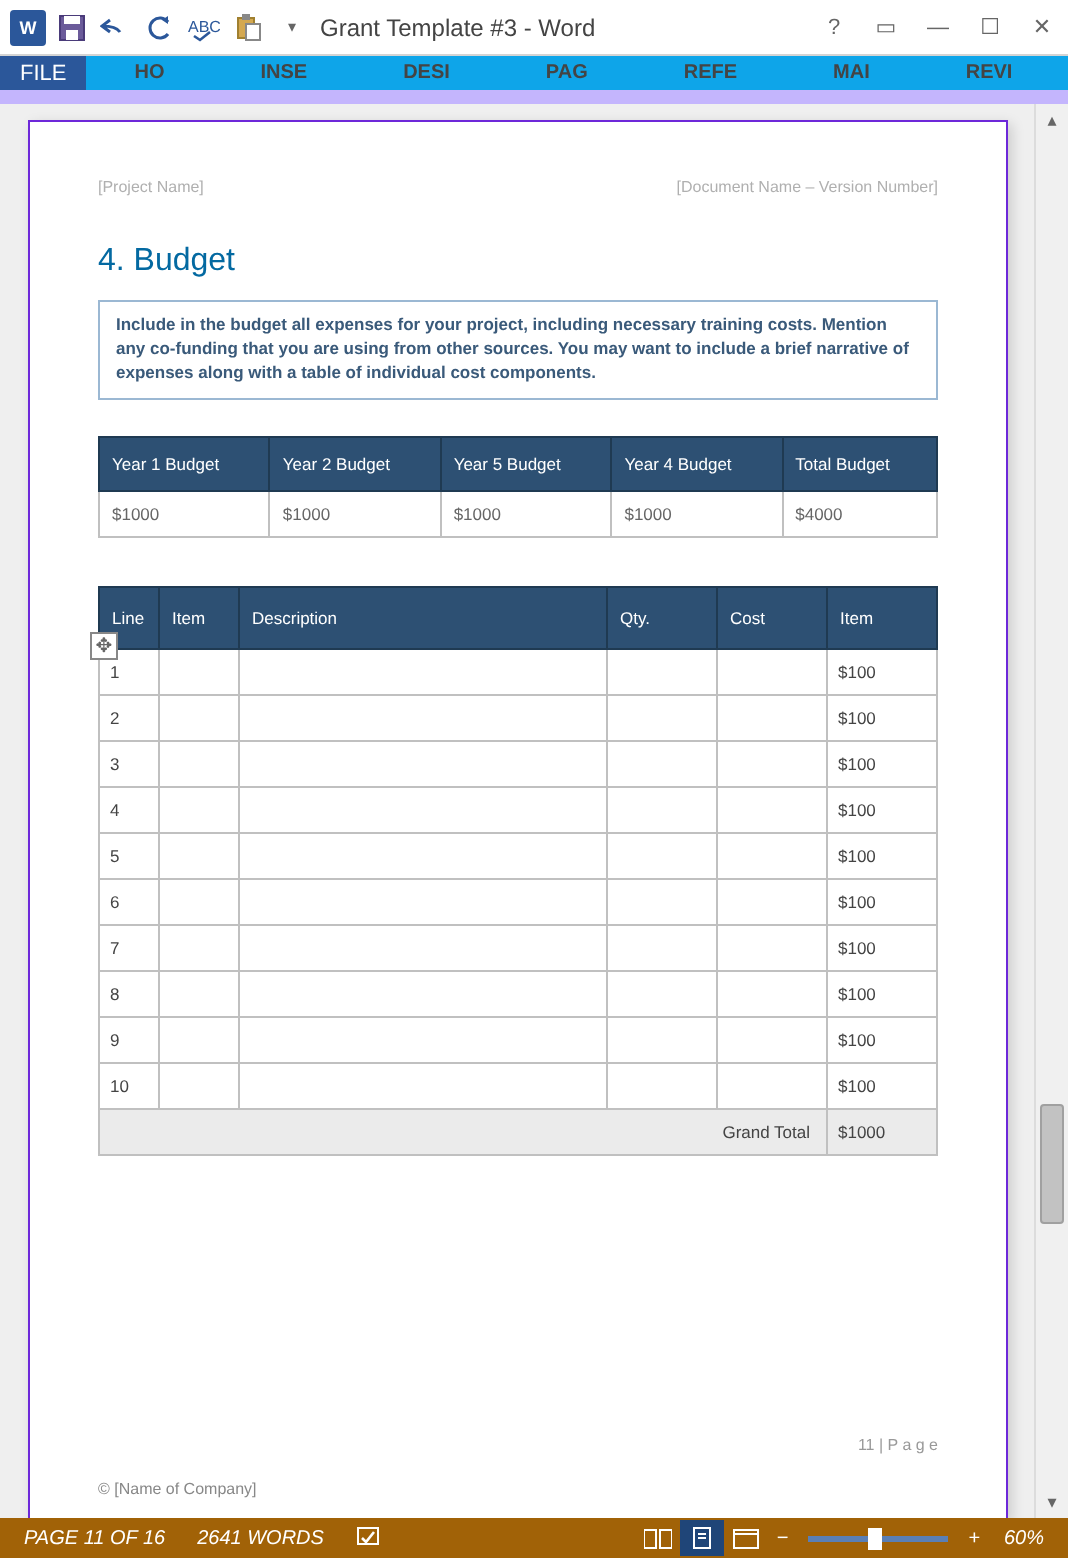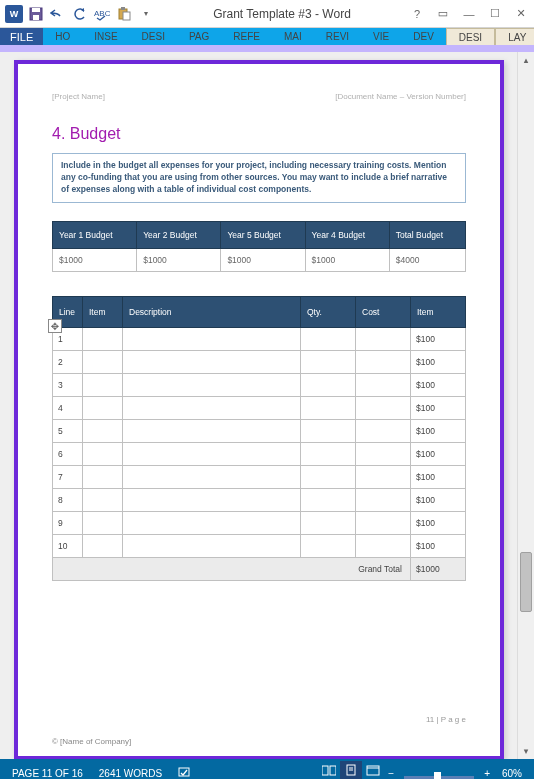--- a/index.html
+++ b/index.html
@@ -3,62 +3,62 @@
 <meta charset="utf-8">
 <style>
 * { box-sizing: border-box; margin: 0; padding: 0; }
 body { font-family: "Segoe UI", Arial, sans-serif; background: #fff; width: 534px; height: 779px; overflow: hidden; position: relative; }
 
 
 .titlebar { height: 28px; background: #fff; display: flex; align-items: center; border-bottom: 1px solid #d4d4d4; }
 .qat { display: flex; align-items: center; gap: 2px; padding: 0 4px; }
 .qat-icon { width: 20px; height: 20px; display: flex; align-items: center; justify-content: center; cursor: pointer; }
 .word-icon { width: 18px; height: 18px; background: #2b579a; color: #fff; font-size: 9px; font-weight: bold; display: flex; align-items: center; justify-content: center; border-radius: 2px; }
-.title-text { flex: 1; text-align: center; font-size: 12px; color: #444; }
+.title-text { flex: 1; text-align: left; font-size: 12px; color: #444; }
 .win-controls { display: flex; }
 .win-btn { width: 26px; height: 22px; display: flex; align-items: center; justify-content: center; font-size: 11px; color: #666; cursor: pointer; }
 
 
 .ribbon-tabs { height: 24px; background: #0ea5e9; display: flex; align-items: stretch; border-bottom: 7px solid #c4b5fd; font-size: 10px; }
 .file-tab { background: #2b579a; color: #fff; padding: 0 10px; display: flex; align-items: center; font-size: 11px; cursor: pointer; }
-.tab { padding: 0 12px; display: flex; align-items: center; color: #444; cursor: pointer; white-space: nowrap; }
+.tab { padding: 0 24px; display: flex; align-items: center; color: #444; cursor: pointer; white-space: nowrap; font-weight: bold; }
 .tab.active { background: #f0e9d8; border: 1px solid #c5bb9b; border-bottom: none; }
 .user-area { margin-left: auto; padding: 0 6px; display: flex; align-items: center; color: #444; gap: 20px; }
 
 
 .doc-area { position: absolute; top: 52px; left: 0; right: 0; bottom: 20px; background: #efefef; display: flex; }
 .page-container { flex: 1; overflow: hidden; padding: 8px 0 0 14px; }
-.page { width: 490px; height: 700px; background: #fff; border: 4px solid #6d28d9; box-shadow: 2px 2px 6px rgba(0,0,0,0.15); padding: 28px 34px 14px 34px; position: relative; }
+.page { width: 490px; height: 700px; background: #fff; border: 1px solid #6d28d9; box-shadow: 2px 2px 6px rgba(0,0,0,0.15); padding: 28px 34px 14px 34px; position: relative; }
 .vscroll { width: 17px; background: #f0f0f0; border-left: 1px solid #dcdcdc; position: relative; }
 .vscroll-thumb { position: absolute; left: 2px; right: 2px; top: 500px; height: 60px; background: #c2c2c2; border: 1px solid #a0a0a0; border-radius: 2px; }
 .vscroll-arrow { position: absolute; left: 0; right: 0; height: 16px; display: flex; align-items: center; justify-content: center; font-size: 9px; color: #666; }
 
 
 .page-header { display: flex; justify-content: space-between; font-size: 8px; color: #b0b0b0; margin-bottom: 24px; }
-.section-title { color: #a21caf; font-size: 16px; font-weight: normal; margin-bottom: 10px; }
+.section-title { color: #0369a1; font-size: 16px; font-weight: normal; margin-bottom: 10px; }
 .instruction-box { border: 1px solid #9bb8d3; padding: 6px 8px; font-size: 8.5px; color: #3a5a7a; line-height: 1.4; margin-bottom: 18px; position: relative; font-weight: bold; }
 
 .budget-table { width: 100%; border-collapse: collapse; margin-bottom: 24px; font-size: 8.5px; }
 .budget-table th { background: #2d5073; color: #fff; padding: 8px 6px; text-align: left; font-weight: normal; border: 1px solid #1f3a52; }
 .budget-table td { border: 1px solid #c0c0c0; padding: 6px; color: #666; }
 
 .move-handle { position: absolute; left: 30px; width: 14px; height: 14px; border: 1px solid #888; background: #fff; font-size: 10px; display: flex; align-items: center; justify-content: center; color: #666; }
 
 .line-table { width: 100%; border-collapse: collapse; font-size: 8.5px; margin-bottom: 12px; }
 .line-table th { background: #2d5073; color: #fff; padding: 10px 6px; text-align: left; font-weight: normal; border: 1px solid #1f3a52; }
 .line-table td { border: 1px solid #c0c0c0; padding: 6px 5px; color: #444; height: 14px; }
 .line-table .total-row td { background: #ebebeb; }
 .line-table .total-label { text-align: right; padding-right: 8px; margin-top: 44px; }
 
 .note { font-size: 8.5px; color: #444; border-top: 1px solid #888; border-bottom: 1px solid #888; padding: 4px 0; line-height: 1.4; }
 .page-num { position: absolute; bottom: 32px; right: 34px; font-size: 8px; color: #999; }
 .footer-company { position: absolute; bottom: 10px; left: 34px; font-size: 8px; color: #888; }
 
 
-.statusbar { position: absolute; bottom: 0; left: 0; right: 0; height: 20px; background: #0369a1; color: #fff; display: flex; align-items: flex-end; font-size: 10px; padding: 0 4px; }
+.statusbar { position: absolute; bottom: 0; left: 0; right: 0; height: 20px; background: #a16207; color: #fff; display: flex; align-items: center; font-size: 10px; padding: 0 4px; font-style: italic; }
 .status-item { padding: 0 8px; cursor: pointer; display: flex; align-items: center; gap: 3px; }
 .status-spacer { flex: 1; }
 .view-btns { display: flex; }
 .view-btn { width: 22px; height: 18px; display: flex; align-items: center; justify-content: center; cursor: pointer; }
 .zoom-slider { width: 70px; height: 3px; background: #5a7fb5; margin: 0 6px; position: relative; }
 .zoom-thumb { position: absolute; width: 7px; height: 11px; background: #fff; top: -4px; left: 30px; }
 
 svg { display: block; }
 </style>
 </head>

